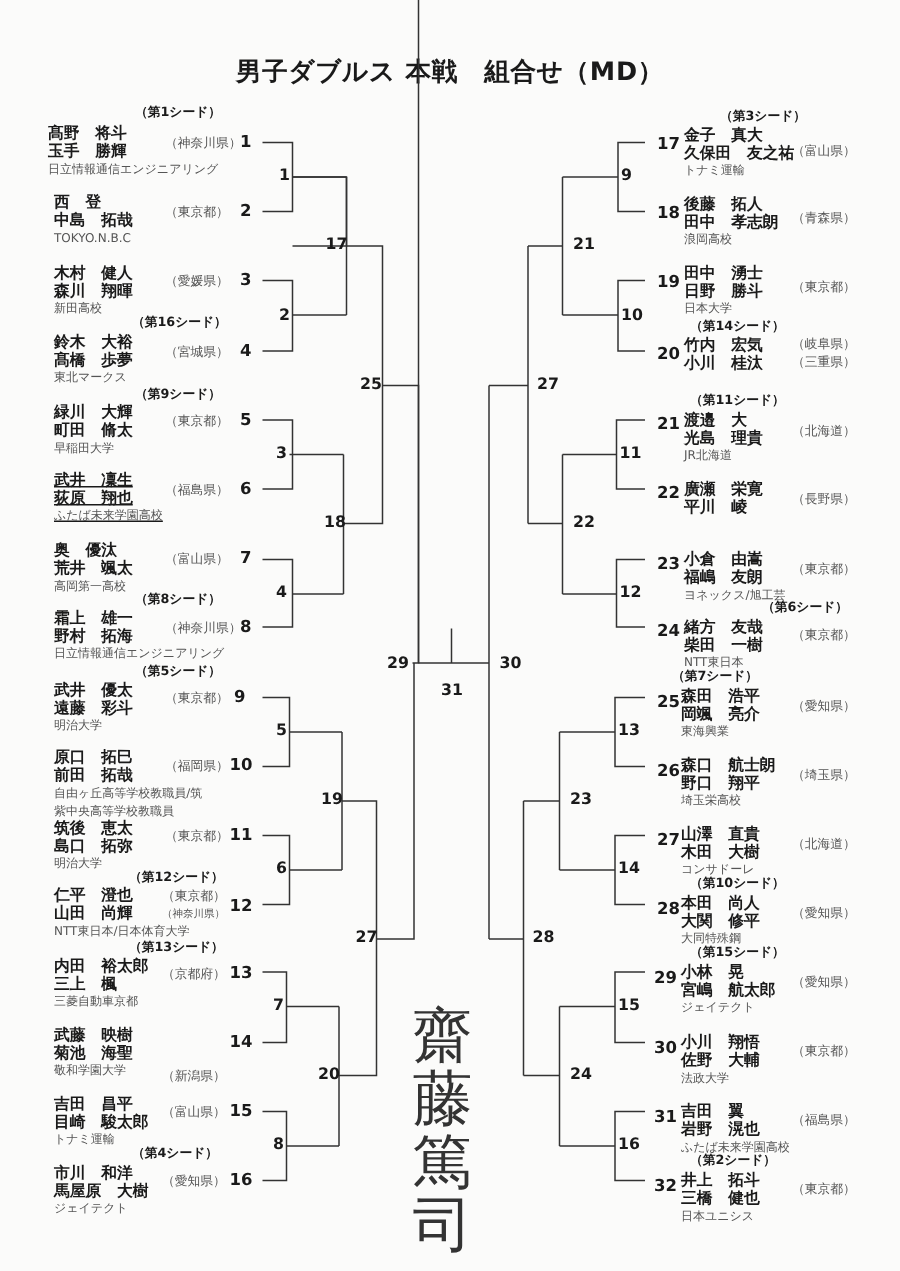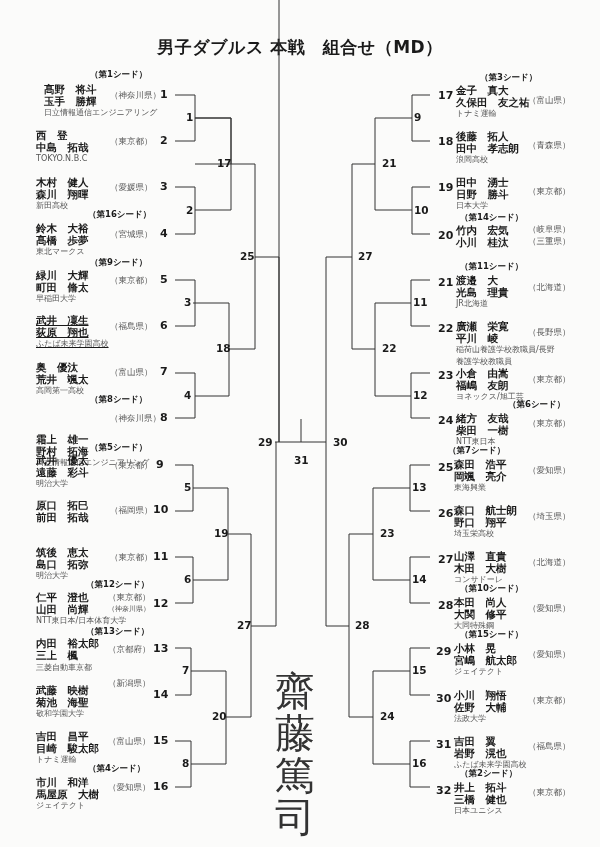--- a/index.html
+++ b/index.html
@@ -90,21 +90,21 @@
     <polyline points="430,373 411,373 411,418 430,418"></polyline>
     <polyline points="430,465 410,465 410,511 430,511"></polyline>
     <polyline points="430,557 410,557 410,603 430,603"></polyline>
     <polyline points="430,648 410,648 410,695 430,695"></polyline>
     <polyline points="430,741 410,741 410,787 430,787"></polyline>
   </g>
 </svg>
 
 <div>
   <div class="seed" style="left:90px;top:69px;">（第1シード）</div>
-  <div class="entry" style="left:44px;top:83px;">
+  <div class="entry" style="left:32px;top:83px;">
     <div class="name">髙野　将斗</div>
     <div class="name">玉手　勝輝</div>
     <div class="aff">日立情報通信エンジニアリング</div>
   </div>
   <div class="pref" style="left:110px;top:90px;">（神奈川県）</div>
   <div class="num" style="left:160px;top:88px;">1</div>
 
   <div class="entry" style="left:36px;top:129px;">
     <div class="name">西　登</div>
     <div class="name">中島　拓哉</div>
@@ -149,40 +149,41 @@
 
   <div class="entry" style="left:36px;top:361px;">
     <div class="name">奥　優汰</div>
     <div class="name">荒井　颯太</div>
     <div class="aff">高岡第一高校</div>
   </div>
   <div class="pref" style="left:110px;top:367px;">（富山県）</div>
   <div class="num" style="left:160px;top:365px;">7</div>
 
   <div class="seed" style="left:90px;top:394px;text-align:center;">（第8シード）</div>
-  <div class="entry" style="left:36px;top:406px;margin-top:27px;">
+  <div class="entry" style="left:36px;top:406px;">
     <div class="name">霜上　雄一</div>
     <div class="name">野村　拓海</div>
     <div class="aff">日立情報通信エンジニアリング</div>
   </div>
   <div class="pref" style="left:110px;top:413px;">（神奈川県）</div>
   <div class="num" style="left:160px;top:411px;">8</div>
 
   <div class="seed" style="left:90px;top:442px;">（第5シード）</div>
   <div class="entry" style="left:36px;top:454px;">
     <div class="name">武井　優太</div>
     <div class="name">遠藤　彩斗</div>
     <div class="aff">明治大学</div>
   </div>
   <div class="pref" style="left:110px;top:460px;">（東京都）</div>
   <div class="num" style="left:156px;top:458px;">9</div>
 
   <div class="entry" style="left:36px;top:499px;">
     <div class="name">原口　拓巳</div>
     <div class="name">前田　拓哉</div>
+    <div class="aff" style="white-space:normal;width:100px;">自由ヶ丘高等学校教職員/筑紫中央高等学校教職員</div>
   </div>
   <div class="pref" style="left:110px;top:505px;">（福岡県）</div>
   <div class="num" style="left:153px;top:503px;">10</div>
 
   <div class="entry" style="left:36px;top:546px;">
     <div class="name">筑後　恵太</div>
     <div class="name">島口　拓弥</div>
     <div class="aff">明治大学</div>
   </div>
   <div class="pref" style="left:110px;top:552px;">（東京都）</div>
@@ -192,34 +193,34 @@
   <div class="entry" style="left:36px;top:591px;">
     <div class="name">仁平　澄也</div>
     <div class="name">山田　尚輝</div>
     <div class="aff">NTT東日本/日本体育大学</div>
   </div>
   <div class="pref" style="left:108px;top:592px;">（東京都）</div>
   <div class="pref" style="left:108px;top:604px;font-size:7px;">（神奈川県）</div>
   <div class="num" style="left:153px;top:597px;">12</div>
 
   <div class="seed" style="left:86px;top:626px;">（第13シード）</div>
-  <div class="entry" style="left:36px;top:638px;font-family:Liberation Serif, serif;">
+  <div class="entry" style="left:36px;top:638px;">
     <div class="name">内田　裕太郎</div>
     <div class="name">三上　楓</div>
     <div class="aff">三菱自動車京都</div>
   </div>
   <div class="pref" style="left:108px;top:644px;">（京都府）</div>
   <div class="num" style="left:153px;top:642px;">13</div>
 
   <div class="entry" style="left:36px;top:684px;">
     <div class="name">武藤　映樹</div>
     <div class="name">菊池　海聖</div>
     <div class="aff">敬和学園大学</div>
   </div>
-  <div class="pref" style="left:108px;top:678px;">（新潟県）</div>
+  <div class="pref" style="left:108px;top:712px;">（新潟県）</div>
   <div class="num" style="left:153px;top:688px;">14</div>
 
   <div class="entry" style="left:36px;top:730px;">
     <div class="name">吉田　昌平</div>
     <div class="name">目崎　駿太郎</div>
     <div class="aff">トナミ運輸</div>
   </div>
   <div class="pref" style="left:108px;top:736px;">（富山県）</div>
   <div class="num" style="left:153px;top:734px;">15</div>
 
@@ -312,21 +313,20 @@
     <div class="name">渡邉　大</div>
     <div class="name">光島　理貴</div>
     <div class="aff">JR北海道</div>
   </div>
   <div class="pref" style="left:528px;top:282px;">（北海道）</div>
 
   <div class="num" style="left:438px;top:322px;">22</div>
   <div class="entry" style="left:456px;top:320px;">
     <div class="name">廣瀬　栄寛</div>
     <div class="name">平川　崚</div>
-    <div class="aff" style="white-space:normal;width:100px;">稲荷山養護学校教職員/長野養護学校教職員</div>
   </div>
   <div class="pref" style="left:528px;top:327px;">（長野県）</div>
 
   <div class="num" style="left:438px;top:369px;">23</div>
   <div class="entry" style="left:456px;top:367px;">
     <div class="name">小倉　由嵩</div>
     <div class="name">福嶋　友朗</div>
     <div class="aff">ヨネックス/旭工芸</div>
   </div>
   <div class="pref" style="left:528px;top:374px;">（東京都）</div>

